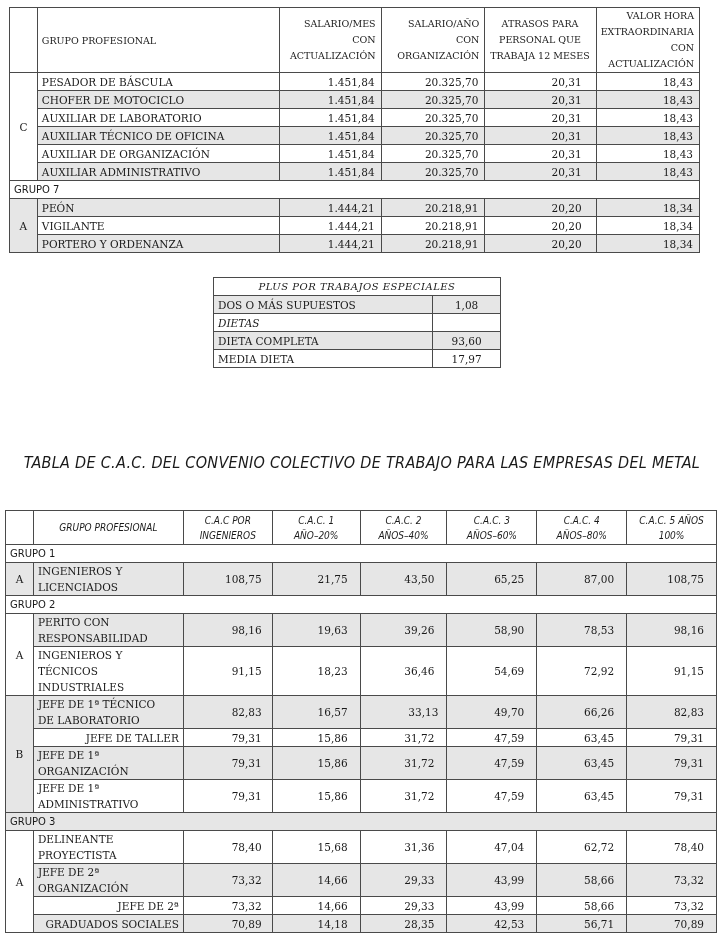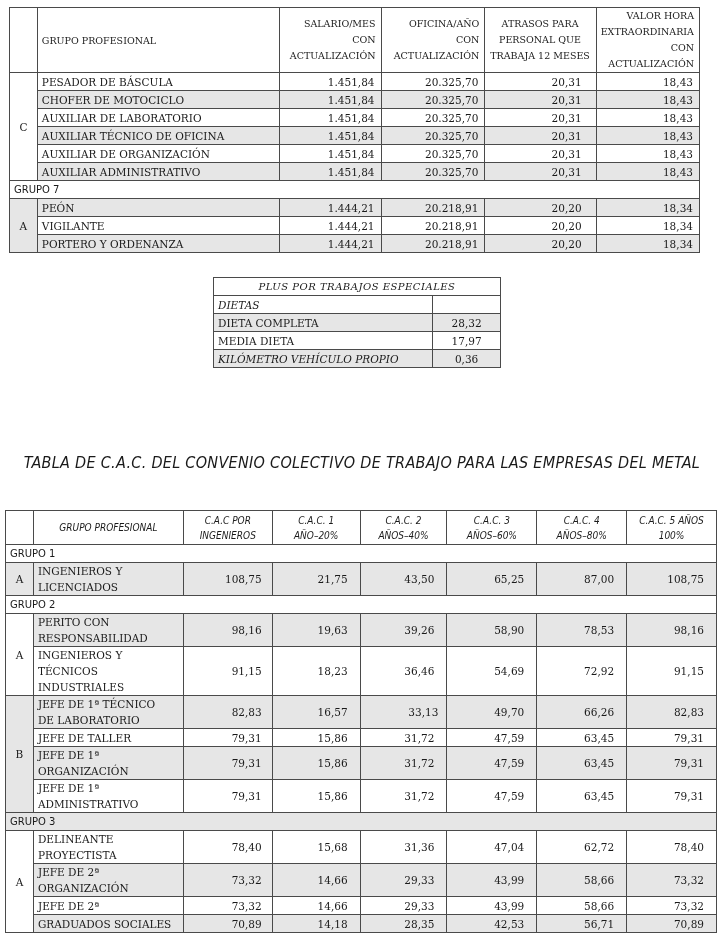--- a/index.html
+++ b/index.html
@@ -27,41 +27,41 @@
   
   #title { position:absolute; left:0; top:450px; width:724px; text-align:center;
            font-family:"DejaVu Sans Condensed","DejaVu Sans", sans-serif; font-style:italic;
            font-size:16px; line-height:25px; letter-spacing:0.3px; color:#1a1a1a; font-stretch:condensed; }
 
   
   #t3 { left:5px; top:510px; width:712px; }
   #t3 .headrow td { height:33px; font-style:italic; font-size:10px; text-align:center; line-height:15px;
                     font-family:"DejaVu Sans", sans-serif; font-stretch:condensed; }
   #t3 td.two { height:32px; line-height:16px; }
-  #t3 td.one { height:17px; }
+  #t3 td.one { height:17px;text-align:right; }
   #t3 .grp td { height:17px;margin-top:14px; }
 </style>
 </head>
 <body>
 
 <table id="t1">
   <colgroup>
       <col style="width:28px">
       <col style="width:244px">
       <col style="width:102px">
       <col style="width:104px">
       <col style="width:112px">
       <col style="width:101px">
     </colgroup>
   <tbody id="t1-body">
     <tr class="headrow">
       <td></td>
       <td style="font-size:9.5px;">GRUPO PROFESIONAL</td>
       <td class="hdr">SALARIO/MES CON ACTUALIZACIÓN</td>
-      <td class="hdr">OFICINA/AÑO CON ACTUALIZACIÓN</td>
+      <td class="hdr">SALARIO/AÑO CON ORGANIZACIÓN</td>
       <td class="hdr" style="text-align:center">ATRASOS PARA PERSONAL QUE TRABAJA 12 MESES</td>
       <td class="hdr">VALOR HORA EXTRAORDINARIA CON ACTUALIZACIÓN</td>
     </tr>
   <tr>
         <td rowspan="6" class="ctr">C</td>
         <td class="">PESADOR DE BÁSCULA</td>
         <td class="num">1.451,84</td>
         <td class="num">20.325,70</td>
         <td class="num" style="padding-right: 14px;">20,31</td>
         <td class="num">18,43</td>
@@ -132,34 +132,34 @@
 <table id="t2">
   <colgroup>
       <col style="width:220px">
       <col style="width:68px">
     </colgroup>
   <tbody id="t2-body">
     <tr>
       <td colspan="2" class="title">PLUS POR TRABAJOS ESPECIALES</td>
     </tr>
       <tr>
+        <td class="shade">DOS O MÁS SUPUESTOS</td>
+        <td class="ctr shade">1,08</td>
+      </tr>
+      <tr>
         <td class=" ital">DIETAS</td>
         <td class="ctr"></td>
       </tr>
       <tr>
         <td class="shade">DIETA COMPLETA</td>
-        <td class="ctr shade">28,32</td>
+        <td class="ctr shade">93,60</td>
       </tr>
       <tr>
         <td class="">MEDIA DIETA</td>
         <td class="ctr">17,97</td>
-      </tr>
-      <tr>
-        <td class="shade ital">KILÓMETRO VEHÍCULO PROPIO</td>
-        <td class="ctr shade">0,36</td>
       </tr>
     </tbody>
 </table>
 
 <div id="title">
   <div>TABLA DE C.A.C. DEL CONVENIO COLECTIVO DE TRABAJO PARA LAS EMPRESAS DEL METAL</div>
 </div>
 
 <table id="t3">
   <colgroup>

